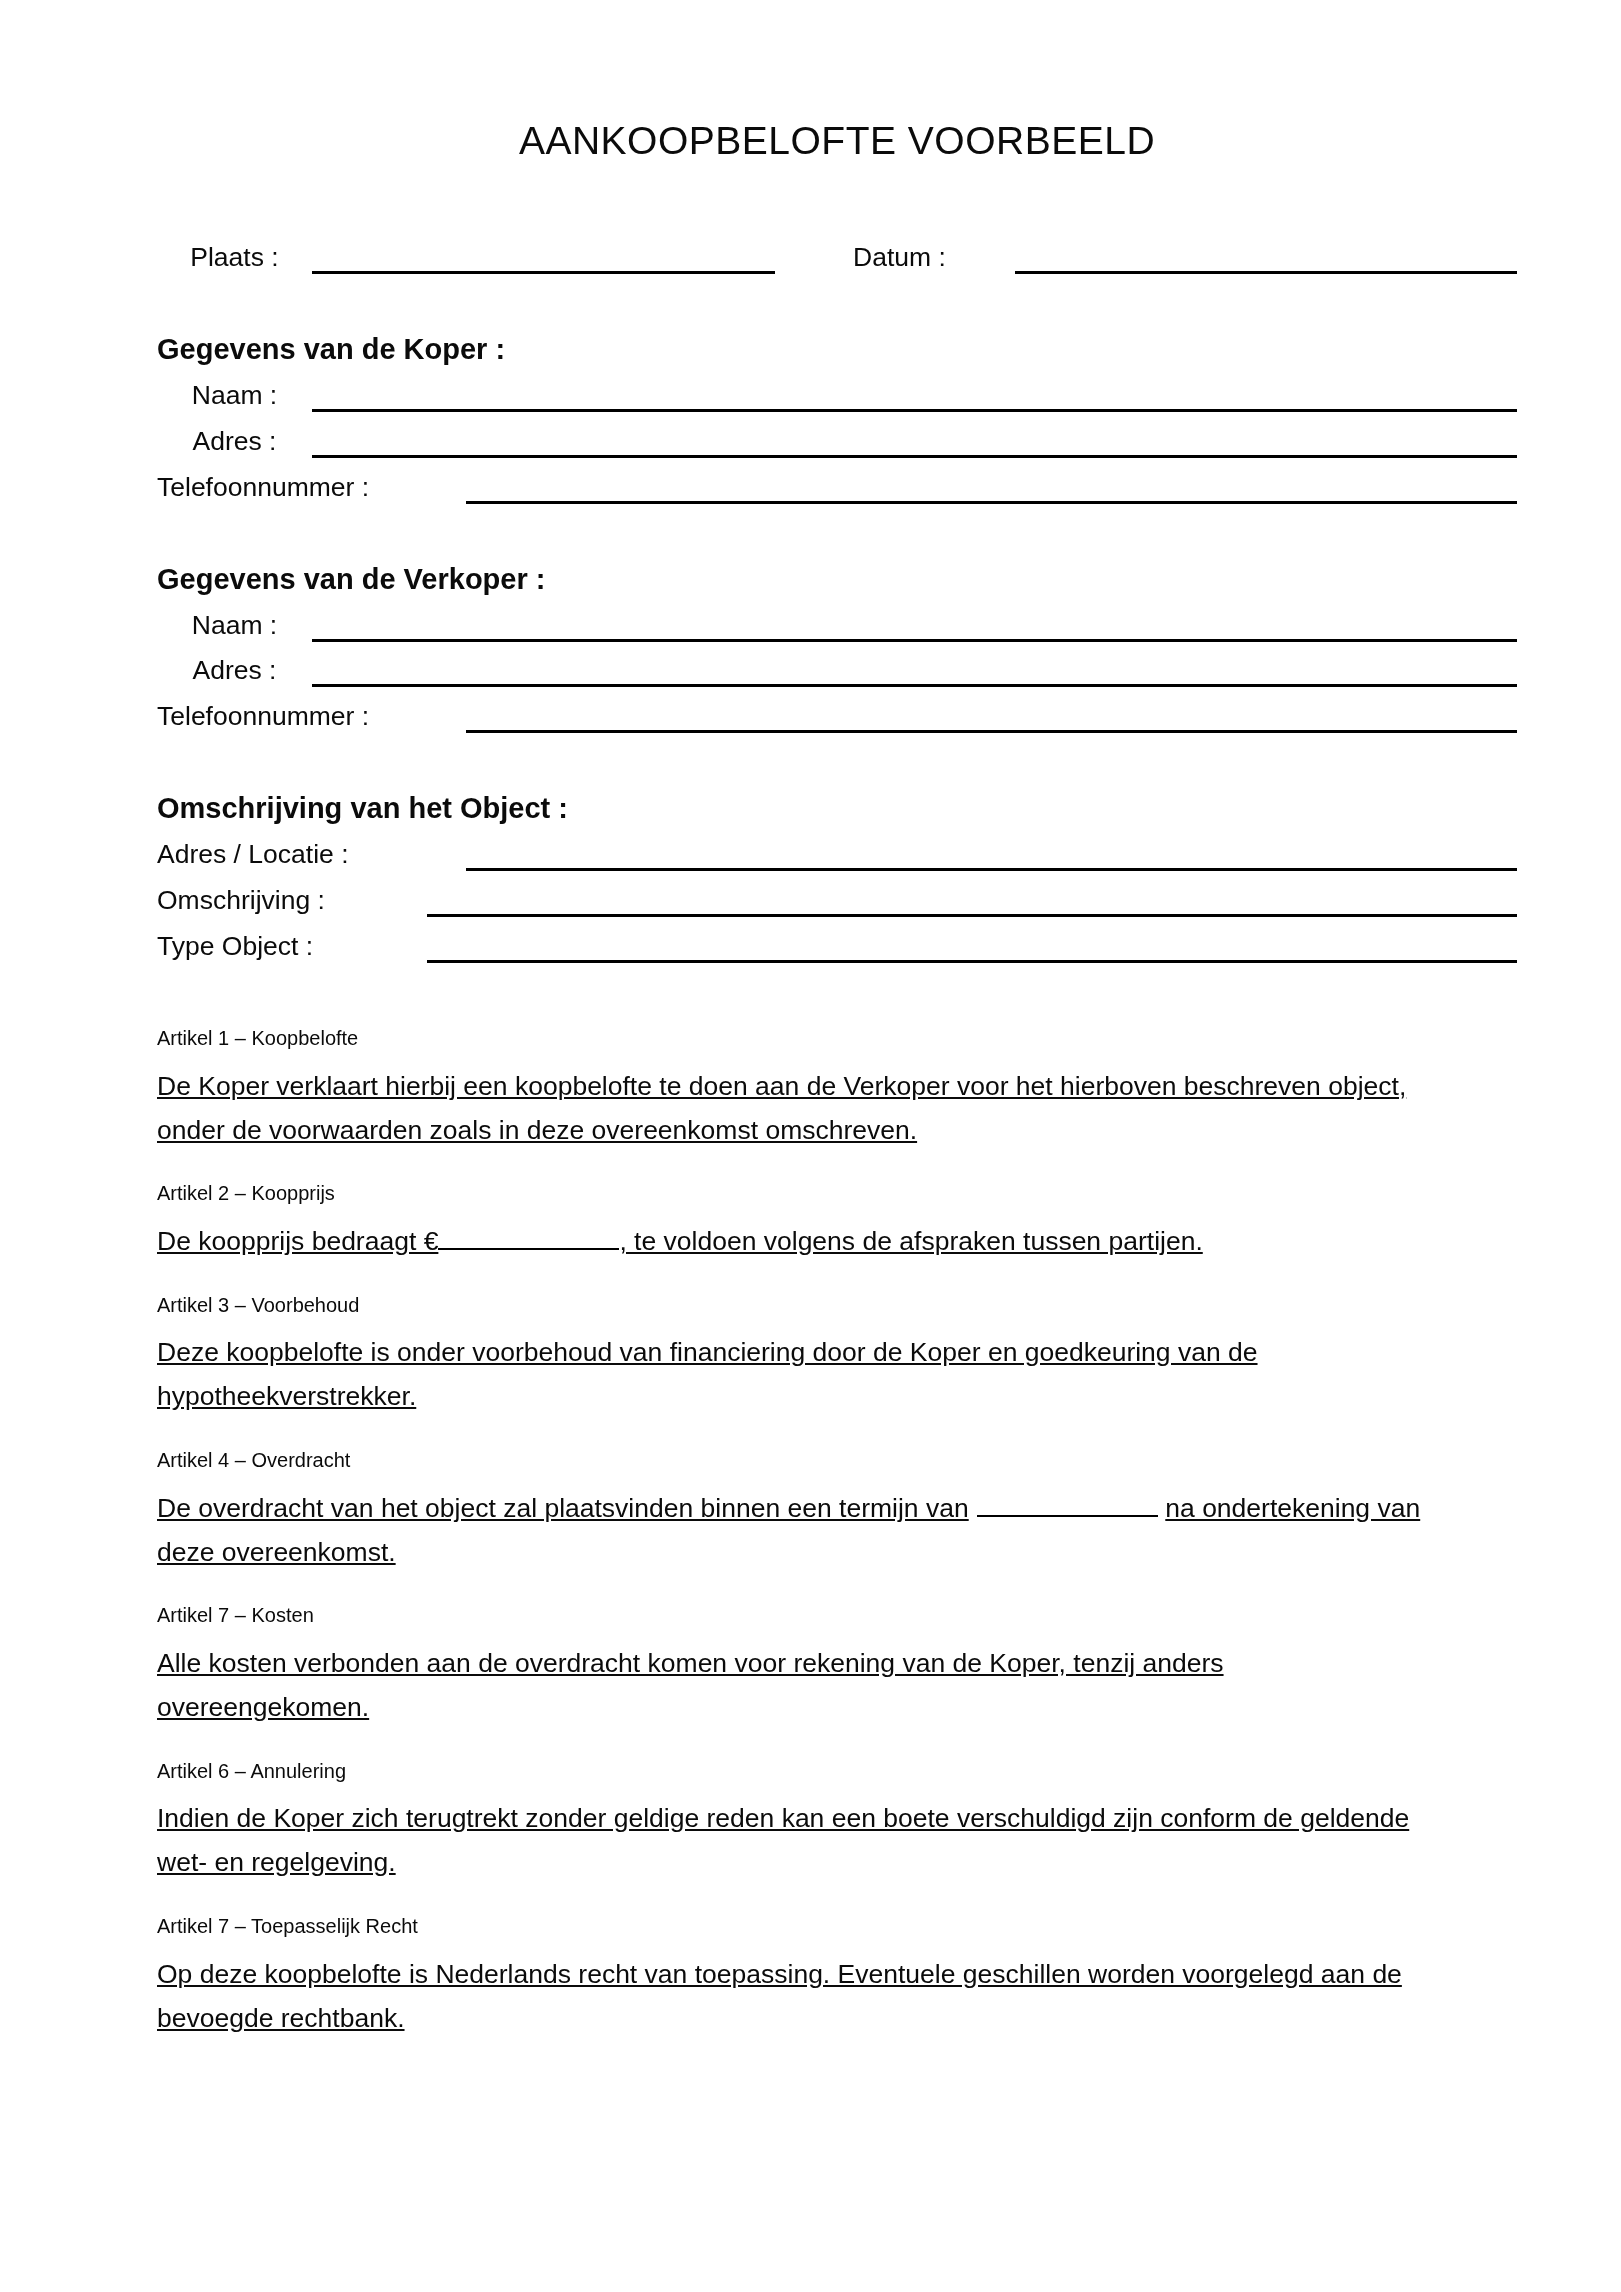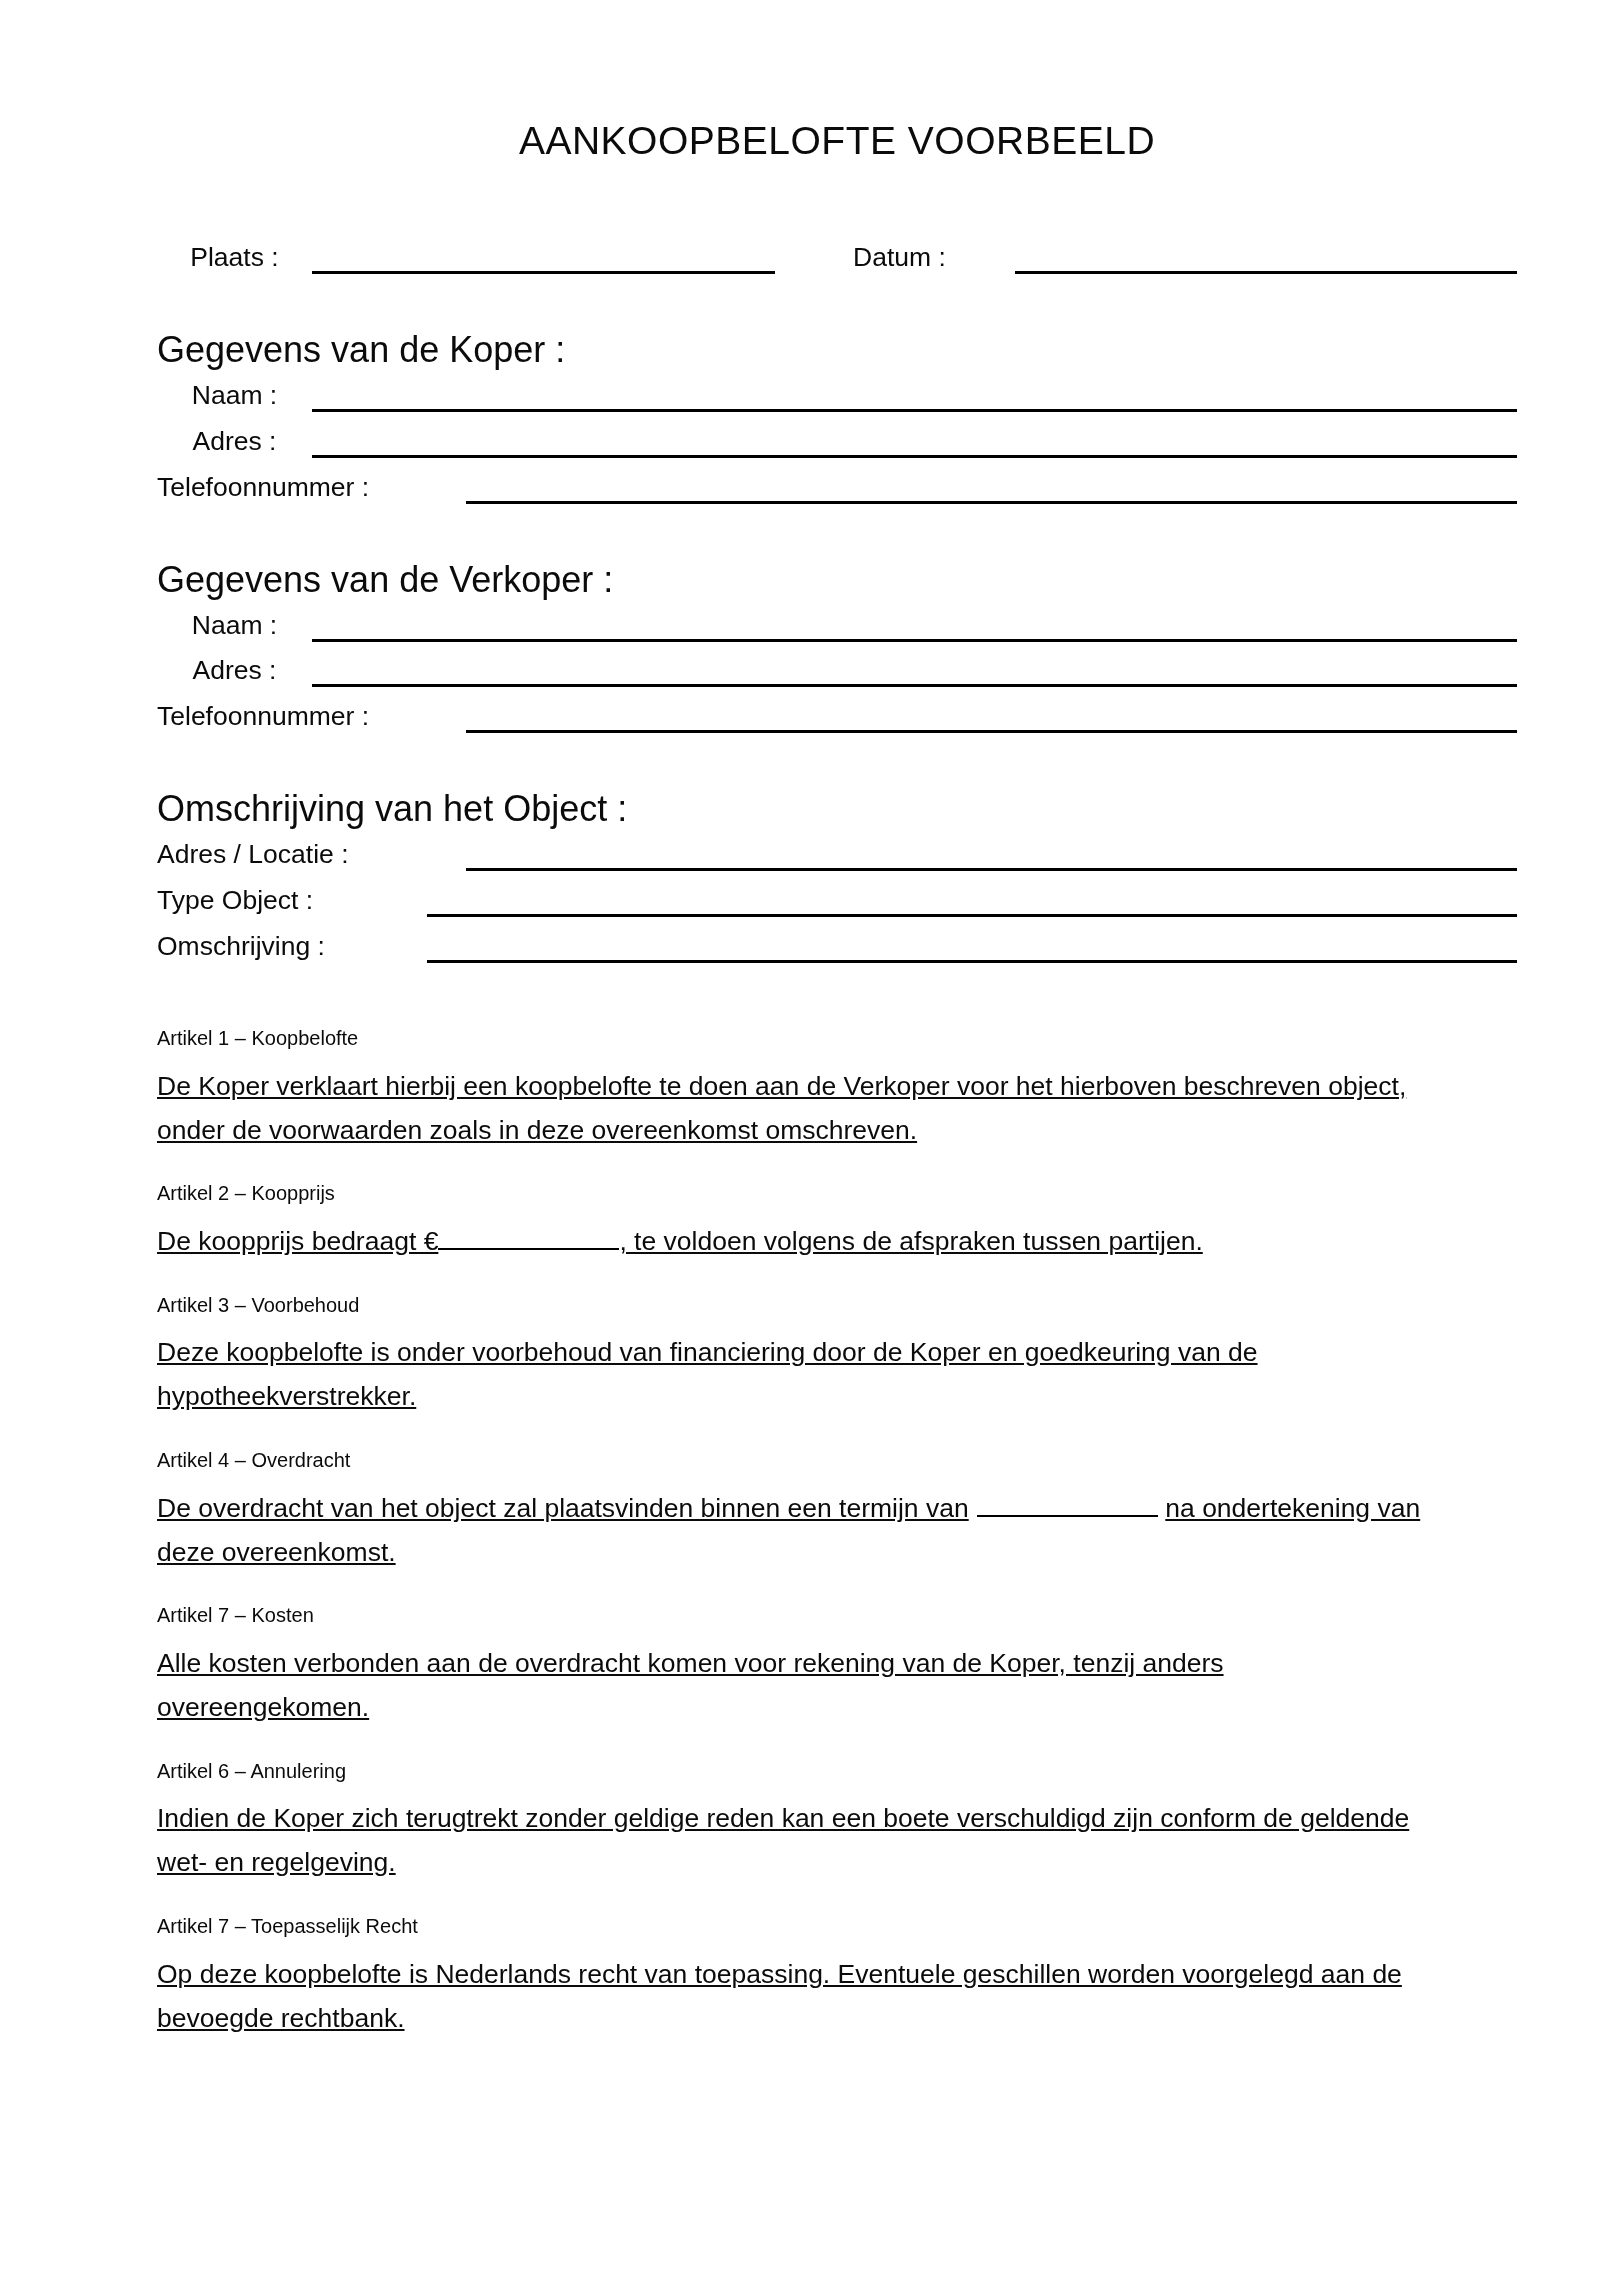--- a/index.html
+++ b/index.html
@@ -43,22 +43,22 @@
   }
   .fill.fixed { flex:0 0 auto; }
   .w-label-s  { width:155px;text-align:center; }
   .w-label-m  { width:270px; }
   .w-label-l  { width:309px; }
   .w-label-datum { width:162px; }
   .row-header { margin-top:72px; }
   .gap-datum  { width:78px; flex:0 0 auto; }
   .section { margin-top:59px; }
   .section-heading {
-    font-weight:400;
-    font-size:36px;
+    font-weight:700;
+    font-size:29px;
     line-height:33px;
     white-space:nowrap;
   }
   .article { margin-top:25.5px; }
   .article-first { margin-top:59px; }
   .article-heading {
     font-weight:400;
     font-size:20px;
     line-height:33px;
     white-space:nowrap;
@@ -126,25 +126,25 @@
       </div>
     </div>
 
     <div class="section">
       <div class="section-heading">Omschrijving van het Object :</div>
       <div class="frow">
         <span class="flabel w-label-l">Adres / Locatie :</span>
         <div class="fill"></div>
       </div>
       <div class="frow">
+        <span class="flabel w-label-m">Omschrijving :</span>
+        <div class="fill"></div>
+      </div>
+      <div class="frow">
         <span class="flabel w-label-m">Type Object :</span>
-        <div class="fill"></div>
-      </div>
-      <div class="frow">
-        <span class="flabel w-label-m">Omschrijving :</span>
         <div class="fill"></div>
       </div>
     </div>
 
     <div class="article article-first">
       <div class="article-heading">Artikel 1 – Koopbelofte</div>
       <div class="article-body">
         <div class="bline">De Koper verklaart hierbij een koopbelofte te doen aan de Verkoper voor het hierboven beschreven object,</div>
         <div class="bline">onder de voorwaarden zoals in deze overeenkomst omschreven.</div>
       </div>

